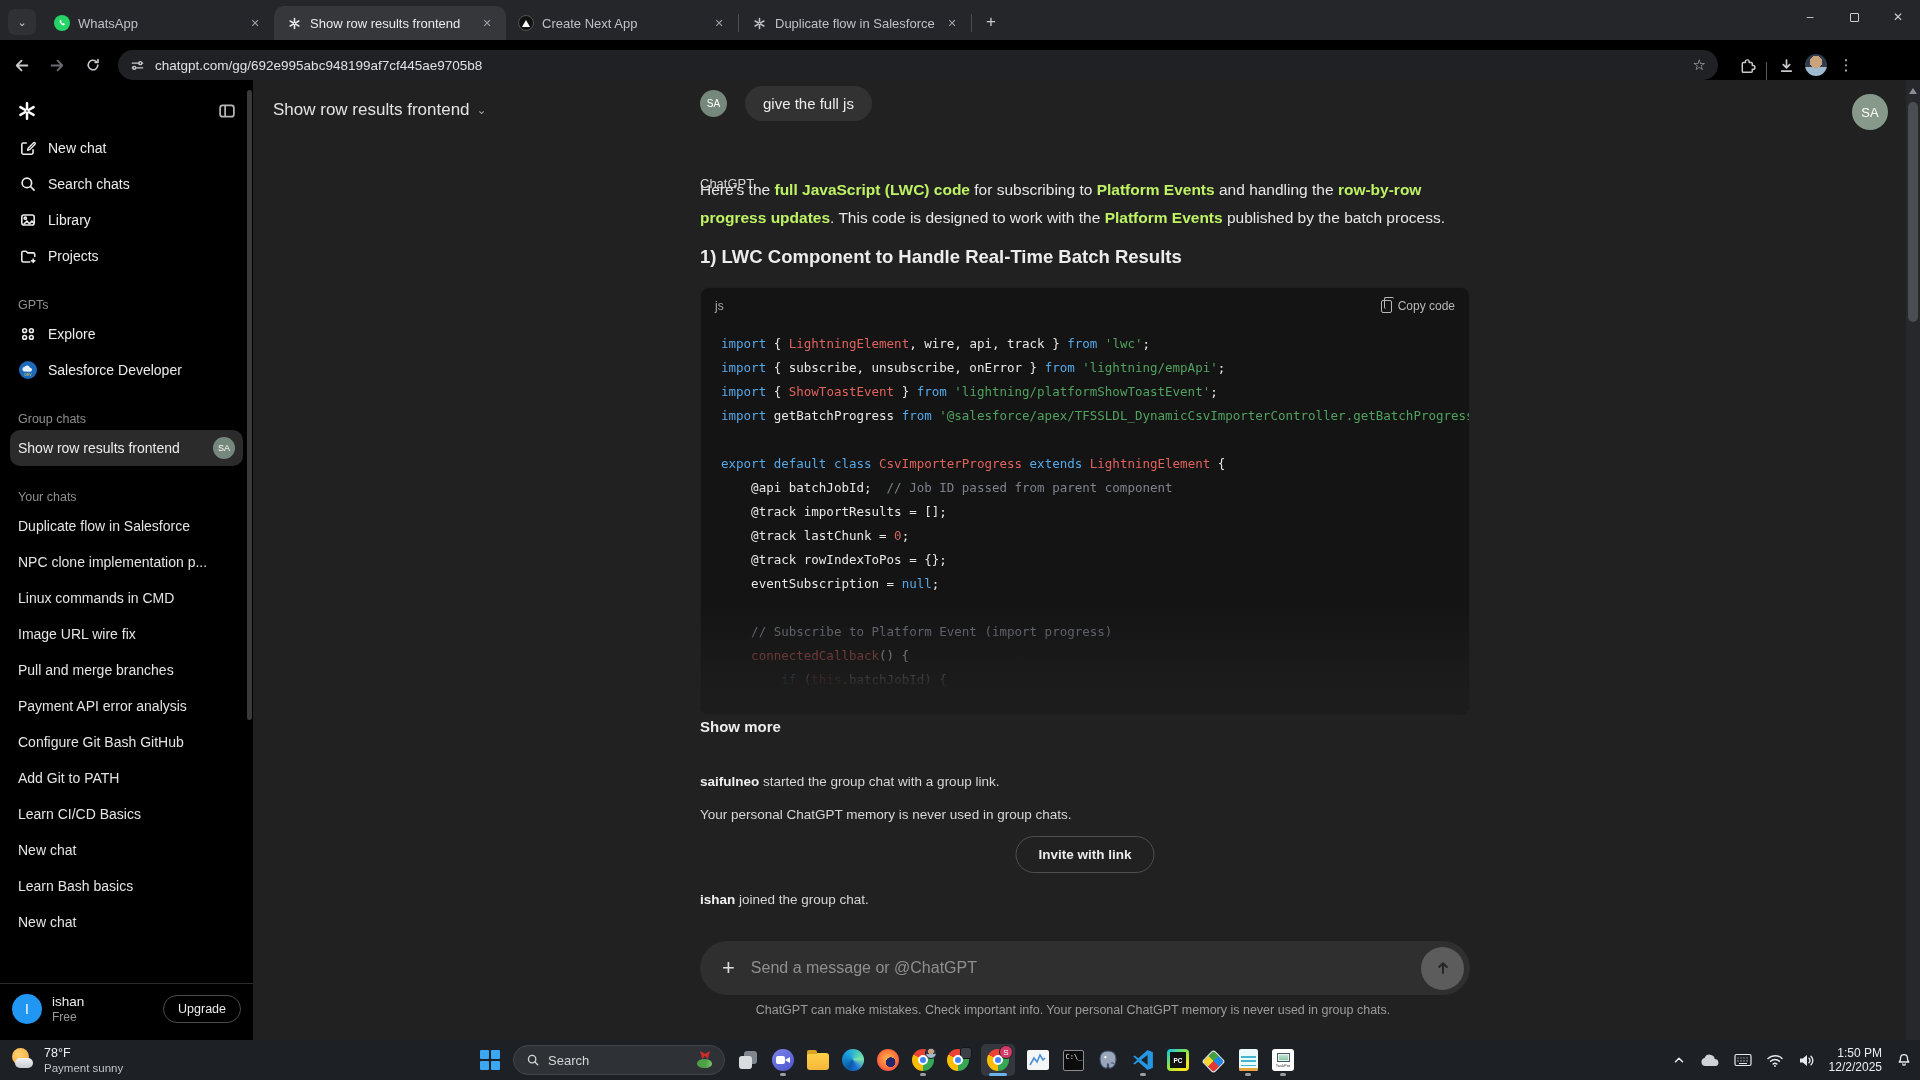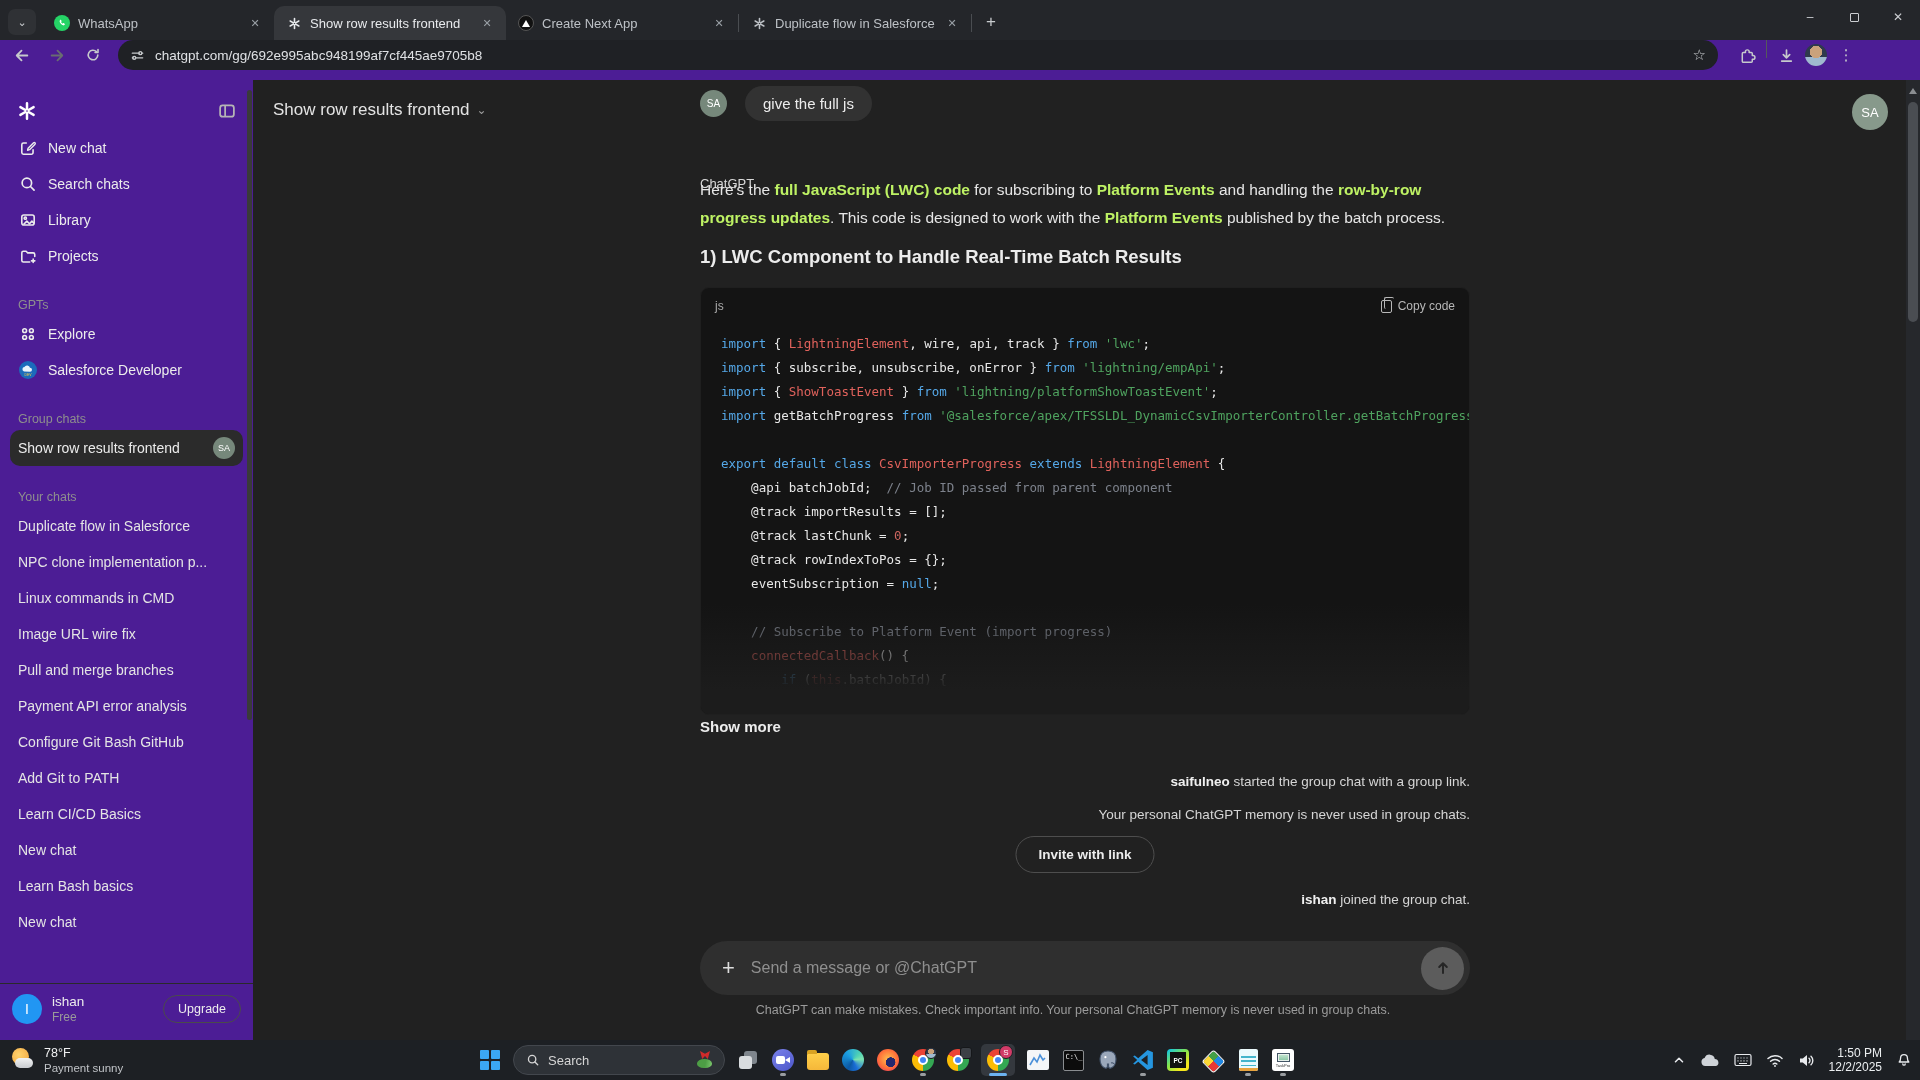--- a/index.html
+++ b/index.html
@@ -24,39 +24,39 @@
   .win-controls { position:absolute; right:0; top:0; height:34px; display:flex; }
   .win-btn { width:44px; height:34px; display:flex; align-items:center; justify-content:center; color:#cbcdd1; font-size:12px; }
   .win-box { width:9px; height:9px; border:1px solid #cbcdd1; border-radius:1px; }
 
   .favicon { width:16px; height:16px; border-radius:50%; flex:0 0 auto; display:flex; align-items:center; justify-content:center; }
   .fav-whatsapp { background:#25d366; }
   .fav-chatgpt { background:transparent; }
   .fav-next { background:#111; border:1px solid #555; }
   .fav-next span { width:0; height:0; border-left:4px solid transparent; border-right:4px solid transparent; border-bottom:7px solid #fff; }
 
-  .toolbar { position:absolute; left:0; top:40px; width:1920px; height:40px; background:#4c1d95;
-    display:flex; align-items:flex-start; }
+  .toolbar { position:absolute; left:0; top:40px; width:1920px; height:40px; background:#000000;
+    display:flex; align-items:flex-end; }
   .nav-btn { width:30px; height:30px; margin-left:6px; display:flex; align-items:center; justify-content:center; border-radius:50%; }
   .addr { height:30px; flex:0 0 auto; width:1600px; margin-left:10px; background:#1f2125; border-radius:15px;
     display:flex; align-items:center; padding:0 12px; }
   .addr-url { color:#dfe1e4; font-size:13.5px; margin-left:10px; flex:1; }
   .addr-star { color:#c6c9cc; font-size:15px; }
   .bar-icon { width:30px; height:30px; display:flex; align-items:center; justify-content:center; }
   .bar-sep { width:1px; height:18px; background:#55585c; margin:0 4px; }
   .profile-pic { width:22px; height:22px; border-radius:50%;
     background:radial-gradient(circle at 50% 36%, #caa27c 0 34%, rgba(0,0,0,0) 35%),
                linear-gradient(#2f3a4d 0 58%, #9fb9cf 58% 100%); }
   .kebab { color:#c6c9cc; font-size:15px; letter-spacing:0; }
 
   
   .app { position:absolute; left:0; top:80px; width:1920px; height:960px; background:#212121; }
 
   
-  .sidebar { position:absolute; left:0; top:0; width:253px; height:960px; background:#4c1d95; padding:12px 10px 0 10px; color:#ececec; }
+  .sidebar { position:absolute; left:0; top:0; width:253px; height:960px; background:#000000; padding:12px 10px 0 10px; color:#ececec; }
   .sb-top { height:38px; display:flex; align-items:center; justify-content:space-between; padding:0 6px; }
   .sb-item { height:36px; display:flex; align-items:center; gap:10px; padding:0 8px; border-radius:10px; font-size:14px; color:#ececec; }
   .sb-item .sb-ic { width:20px; display:flex; justify-content:center; }
   .sb-header { height:26px; margin-top:16px; display:flex; align-items:flex-end; padding:0 8px 4px 8px; font-size:12.5px; color:#8e8e8e; }
   .sb-item.active { background:#2b2b2b; justify-content:space-between; }
   .sb-badge { width:22px; height:22px; border-radius:50%; background:#76887b; color:#fff; font-size:9px;
     display:flex; align-items:center; justify-content:center; }
   .chat-row { height:36px; display:flex; align-items:center; padding:0 8px; font-size:14px; color:#e4e4e4;
     white-space:nowrap; overflow:hidden; border-radius:10px; }
   .sb-scroll { position:absolute; right:1px; top:6px; width:5px; height:948px; }
@@ -96,21 +96,21 @@
   .copy-ic::before { content:""; position:absolute; left:2.5px; top:-3.5px; width:9px; height:11px;
     border:1.2px solid #b8b8b8; border-radius:2px; border-right:none; border-bottom:none; }
   .code-body { padding:8px 20px 0 20px; font-family:"DejaVu Sans Mono", monospace; font-size:12.5px; line-height:24px; color:#e8e8e8; }
   .cl { white-space:pre; }
   .tk-k { color:#55a8e8; } .tk-r { color:#e0625c; } .tk-s { color:#4fa35f; }
   .tk-c { color:#7d828c; } .tk-n { color:#cf6660; }
   .code-fade { position:absolute; left:0; bottom:0; width:100%; height:110px;
     background:linear-gradient(rgba(26,26,26,0), #1c1c1c 78%); pointer-events:none; }
 
   .show-more { position:absolute; top:638px; left:0; font-size:15px; font-weight:bold; color:#ececec; }
-  .notice { position:absolute; left:0; width:770px; text-align:right; font-size:13.5px; color:#d6d6d6; }
+  .notice { position:absolute; left:0; width:770px; text-align:left; font-size:13.5px; color:#d6d6d6; }
   .notice b { color:#f0f0f0; }
   .n1 { top:694px; } .n2 { top:727px; } .n3 { top:812px; }
   .invite-btn { position:absolute; top:756px; left:50%; transform:translateX(-50%); height:37px; padding:0 22px;
     border:1px solid #4e4e4e; border-radius:19px; background:transparent; color:#ececec; font-size:13.5px; font-weight:bold; }
 
   .composer { position:absolute; top:861px; left:0; width:770px; height:54px; background:#2f2f2f; border-radius:27px;
     display:flex; align-items:center; padding:0 6px 0 22px; }
   .plus-ic { color:#dcdcdc; font-size:22px; font-weight:300; margin-right:16px; }
   .composer input { flex:1; background:transparent; border:none; outline:none; color:#e6e6e6; font-size:16px;
     font-family:"Liberation Sans", sans-serif; }

